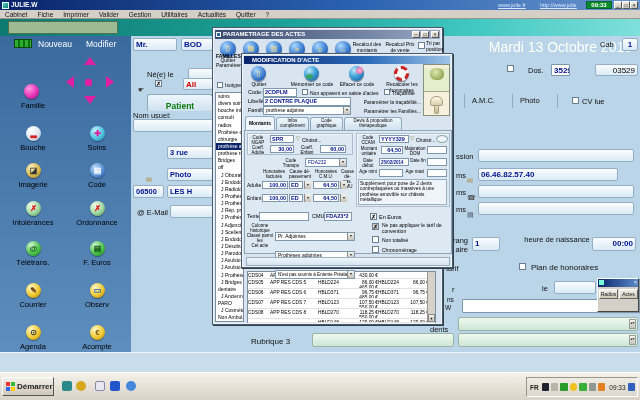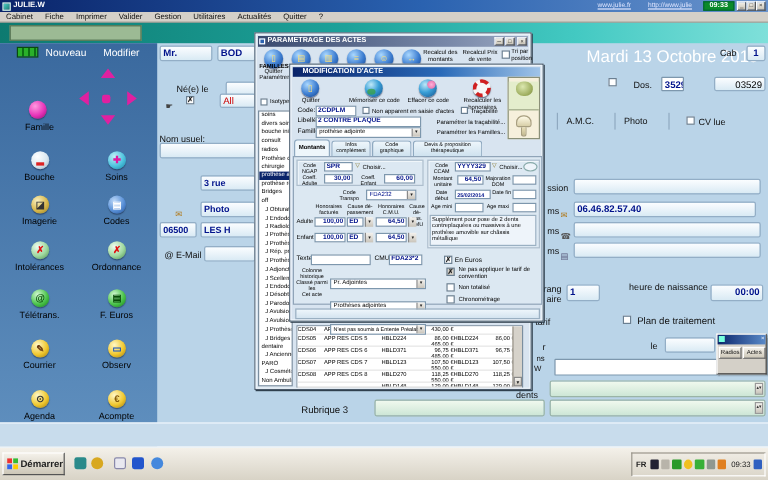--- a/index.html
+++ b/index.html
@@ -164,21 +164,21 @@
         <span>✚</span>
       </div>
     <div class="slb" style="left:66px;top:107px">Soins</div>
     <div class="sic ic3" style="left:26px;top:127px">
         <span>◪</span>
       </div>
     <div class="slb" style="left:2px;top:144px">Imagerie</div>
     <div class="sic ic4" style="left:90px;top:127px">
         <span>▤</span>
       </div>
-    <div class="slb" style="left:66px;top:144px">Codes</div>
+    <div class="slb" style="left:66px;top:144px">Code</div>
     <div class="sic ic5" style="left:26px;top:165px">
         <span>✗</span>
       </div>
     <div class="slb" style="left:0px;top:182px;width:66px">Intolérances</div>
     <div class="sic ic5" style="left:90px;top:165px">
         <span>✗</span>
       </div>
     <div class="slb" style="left:64px;top:182px;width:66px">Ordonnance</div>
     <div class="sic ic7" style="left:26px;top:205px">
         <span>@</span>
@@ -213,22 +213,23 @@
 
   <span class="ab lbl" style="left:147px;top:70px">Né(e) le</span>
   <div class="ab fld" style="left:188px;top:68px;width:25px;height:12px"></div>
   <span class="ab cb" style="left:507px;top:65px"></span>
   <span class="ab lbl" style="left:528px;top:66px">Dos.</span>
   <div class="ab wf" style="left:551px;top:64px;width:19px;height:12px"><span class="v">3529</span></div>
   <div class="ab fld" style="left:595px;top:64px;width:43px;height:12px;text-align:right"><span>03529</span></div>
 
   <span class="ab i-hand" style="left:138px;top:78px"></span>
   <span class="ab cb ck" style="left:155px;top:80px">✗</span>
-  <div class="ab fld" style="left:183px;top:78px;width:30px;height:12px"><span style="color:#c00;font-weight:normal">All</span></div>
-
+  <div class="ab fld" style="left:183px;top:78px;width:30px;height:12px"><span style="color:#c00;font-weight:bold">All</span></div>
+
+  <div class="ab tab" style="left:147px;top:94px;width:66px;height:17px"><span style="font-size:8.5px;font-weight:bold;color:#0a7a0a;line-height:16px">Patient</span></div>
   <span class="ab lbl vline" style="left:464px;top:94px;height:14px"></span>
   <span class="ab lbl" style="left:472px;top:96px">A.M.C.</span>
   <span class="ab lbl vline" style="left:512px;top:94px;height:14px"></span>
   <span class="ab lbl" style="left:520px;top:96px">Photo</span>
   <span class="ab lbl vline" style="left:557px;top:94px;height:14px"></span>
   <span class="ab cb" style="left:572px;top:97px"></span>
   <span class="ab lbl" style="left:582px;top:97px">CV lue</span>
 
   <span class="ab lbl" style="left:133px;top:111px">Nom usuel:</span>
   <div class="ab fld" style="left:133px;top:119px;width:80px;height:13px"></div>
@@ -238,39 +239,39 @@
   <div class="ab fld" style="left:167px;top:168px;width:46px;height:13px"><span class="v" style="font-size:7.5px">Photo</span></div>
   <div class="ab fld" style="left:133px;top:185px;width:31px;height:13px"><span class="v" style="font-size:7.5px">06500</span></div>
   <div class="ab fld" style="left:167px;top:185px;width:46px;height:13px"><span class="v" style="font-size:7.5px">LES H</span></div>
   <span class="ab lbl" style="left:137px;top:208px">@ E-Mail</span>
   <div class="ab fld" style="left:170px;top:205px;width:43px;height:13px"></div>
 
   <span class="ab lbl" style="left:456px;top:152px">ssion</span>
   <div class="ab fld" style="left:478px;top:149px;width:156px;height:13px"></div>
   <span class="ab lbl" style="left:456px;top:171px">ms</span>
   <span class="ab i-mail" style="left:467px;top:169px"></span>
-  <div class="ab fld" style="left:478px;top:168px;width:152px;height:13px"><span class="v">06.46.82.57.40</span></div>
+  <div class="ab fld" style="left:478px;top:168px;width:140px;height:13px"><span class="v">06.46.82.57.40</span></div>
   <span class="ab lbl" style="left:456px;top:188px">ms</span>
   <span class="ab i-tel" style="left:467px;top:186px"></span>
   <div class="ab fld" style="left:478px;top:185px;width:156px;height:13px"></div>
   <span class="ab lbl" style="left:456px;top:205px">ms</span>
   <span class="ab i-fax" style="left:467px;top:203px"></span>
   <div class="ab fld" style="left:478px;top:202px;width:156px;height:13px"></div>
 
   <div class="ab" style="left:446px;top:236px;width:22px;text-align:right">
     <div class="lbl">rang</div>
       <div class="lbl">aire</div>
   </div>
   <div class="ab fld" style="left:472px;top:237px;width:28px;height:14px"><span class="v">1</span></div>
   <div class="ab lbl" style="left:524px;top:235px;width:66px;text-align:center">heure de naissance</div>
   <div class="ab fld" style="left:592px;top:237px;width:44px;height:14px;text-align:right"><span class="v">00:00</span></div>
 
   <span class="ab lbl" style="left:446px;top:264px">tarif</span>
   <span class="ab cb" style="left:519px;top:263px"></span>
-  <span class="ab lbl" style="left:531px;top:263px;font-size:8px">Plan de traitement</span>
+  <span class="ab lbl" style="left:531px;top:263px;font-size:8px">Plan de honoraires</span>
 
   <span class="ab lbl" style="left:452px;top:285px">r</span>
   <span class="ab lbl" style="left:542px;top:284px">le</span>
   <div class="ab fld" style="left:554px;top:281px;width:42px;height:13px"></div>
 
   <span class="ab lbl" style="left:447px;top:296px;font-size:6.5px">ns</span>
   <span class="ab lbl" style="left:445px;top:304px;font-size:6.5px">W</span>
   <div class="ab wf" style="left:462px;top:299px;width:136px;height:14px"></div>
 
   <span class="ab lbl" style="left:430px;top:325px">dents</span>

